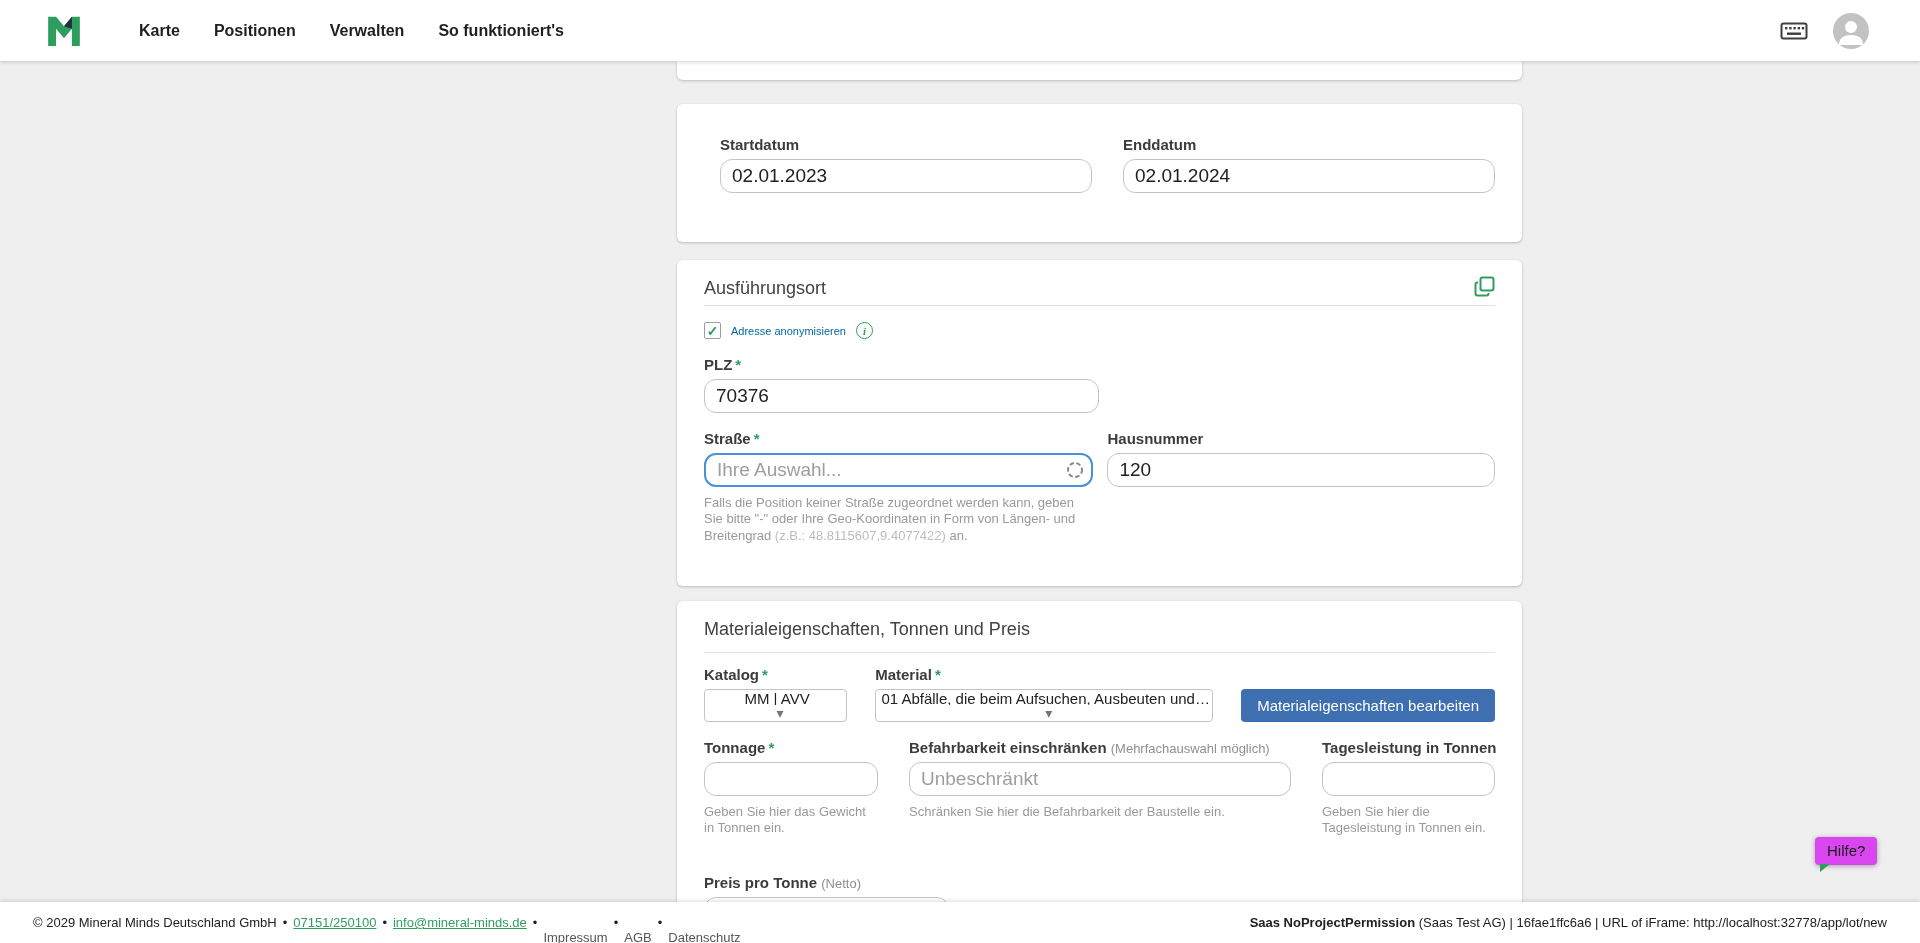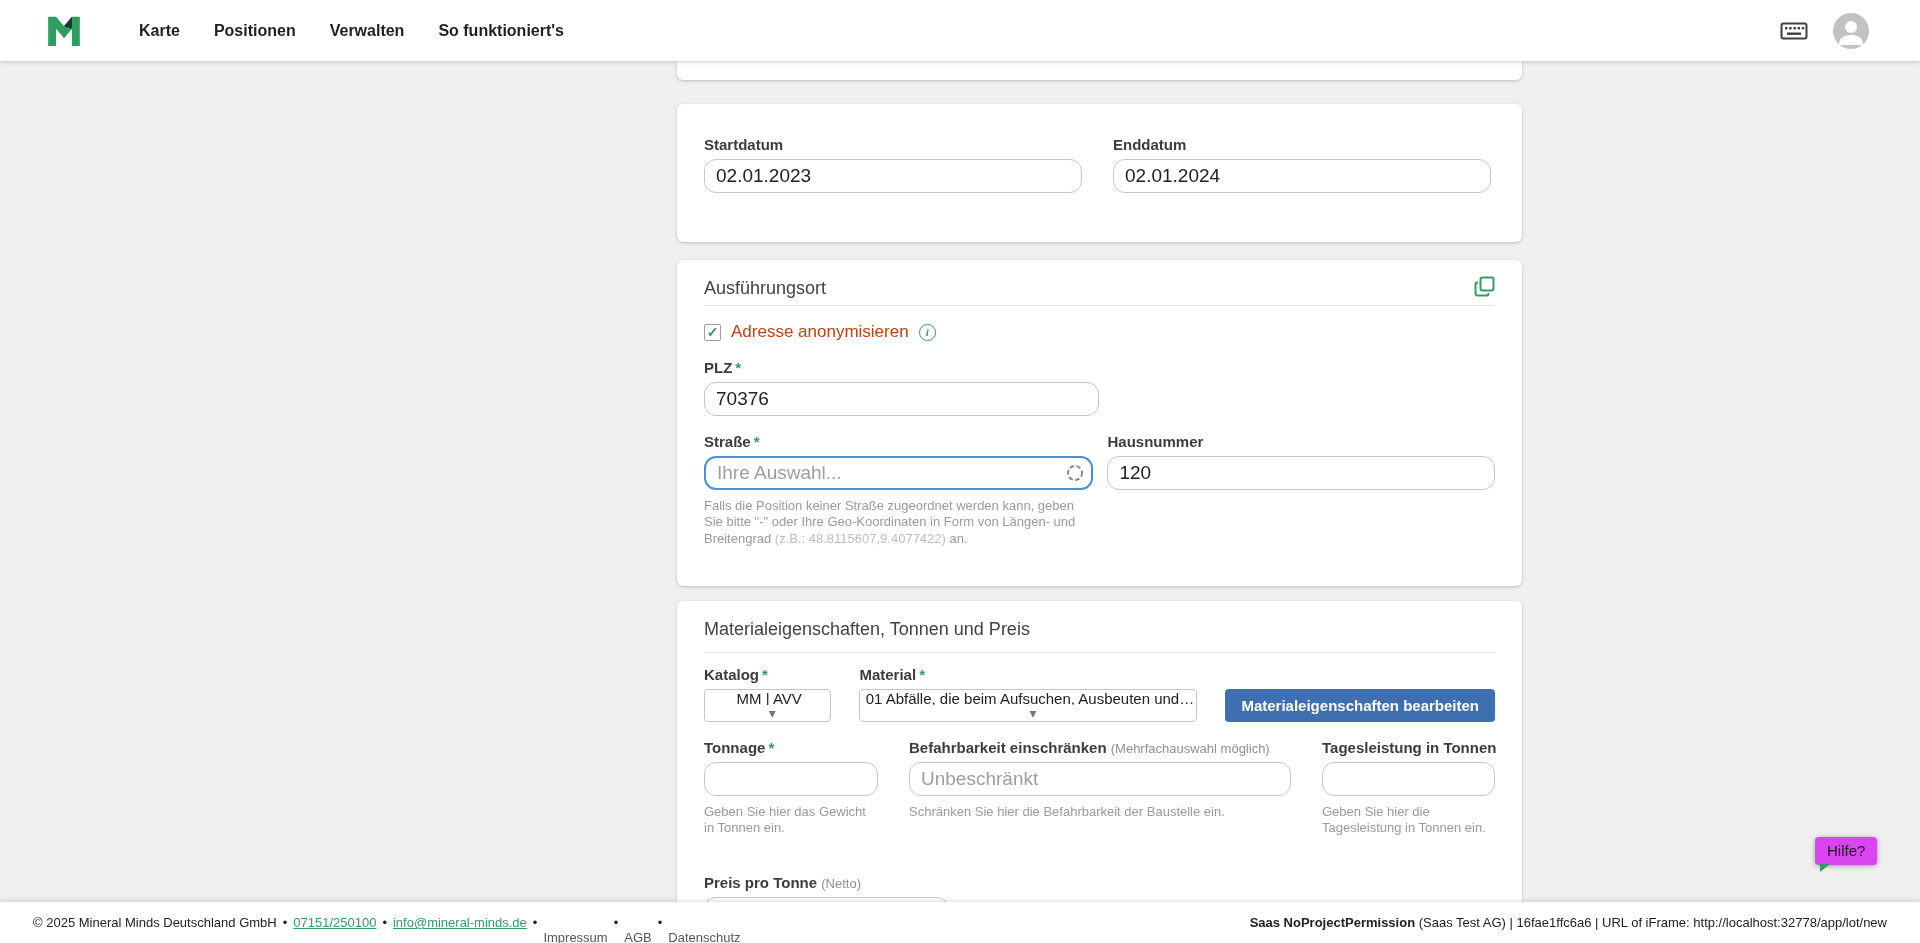--- a/index.html
+++ b/index.html
@@ -66,33 +66,33 @@
 
   .text-input{
     width:100%;height:34px;border:1px solid #c4c4c4;border-radius:12px;
     padding:0 11px;font-size:19px;color:#212121;background:#fff;
     font-family:"Liberation Sans",sans-serif;outline:none;
   }
   .text-input::placeholder{color:#9e9e9e;}
   .text-input.focused{border:2px solid var(--focus-blue);}
 
   .cols{display:flex;}
-  .cols-tf{gap:31px;margin-top:14px;}
+  .cols-tf{gap:31px;margin-top:14px;margin-left:16px;}
   .col-tf{width:378px;}
   .cols-loc{gap:14px;margin-top:17px;}
   .col-loc-1{width:397px;}
   .col-loc-2{width:395px;}
 
   .checkbox-row{display:flex;align-items:center;margin-top:16px;}
   .checkbox{
     width:17px;height:17px;border:1px solid #9e9e9e;border-radius:2px;background:#fff;
     display:flex;align-items:center;justify-content:center;cursor:pointer;flex:0 0 auto;
   }
   .checkbox .check{color:var(--accent-green);font-size:14px;font-weight:700;line-height:1;}
-  .cb-label{font-size:17px;font-weight:500;color:#c2410c;margin-left:10px;}
+  .cb-label{font-size:11px;font-weight:500;color:#0369a1;margin-left:10px;}
   .info-icon{
     width:17px;height:17px;border:1.5px solid var(--accent-green);border-radius:50%;
     color:var(--accent-green);font-size:11px;font-style:italic;font-weight:700;
     display:flex;align-items:center;justify-content:center;margin-left:10px;cursor:pointer;
     font-family:"Liberation Serif",serif;
   }
 
   .input-wrap{position:relative;}
   .spinner{
     position:absolute;right:9px;top:50%;margin-top:-9px;width:18px;height:18px;
@@ -121,21 +121,21 @@
     display:flex;align-items:center;padding:0 8px 0 11px;cursor:pointer;flex-direction:column;
   }
   .select-value{
     flex:1;font-size:15px;color:#212121;white-space:nowrap;
     overflow:hidden;text-overflow:ellipsis;
   }
   .select-arrow{color:#757575;font-size:14px;margin-left:6px;flex:0 0 auto;}
 
   .btn-primary{
     height:33px;padding:0 16px;border:none;border-radius:4px;cursor:pointer;
-    background:var(--button-blue);color:#ffffff;font-size:15px;font-weight:700;
+    background:var(--button-blue);color:#ffffff;font-size:15px;font-weight:400;
     font-family:"Liberation Sans",sans-serif;white-space:nowrap;
   }
 
   
   .help-bubble{
     position:absolute;left:1815px;top:837px;z-index:25;
     background:#d946ef;border-radius:4px;box-shadow:0 1px 5px rgba(0,0,0,.35);
     padding:5px 12px 6px 12px;font-size:15px;color:#1a1a1a;cursor:pointer;
   }
   .help-bubble .tail{
@@ -320,21 +320,21 @@
   </section>
 </main>
 
 <div class="help-bubble">
   <span>Hilfe?</span>
   <span class="tail"></span>
 </div>
 
 <footer class="footer">
   <div class="footer-left">
-    <span>© 2025 Mineral Minds Deutschland GmbH</span>
+    <span>© 2029 Mineral Minds Deutschland GmbH</span>
     <span class="sep">•</span>
     <a class="footer-link-green">07151/250100</a>
     <span class="sep">•</span>
     <a class="footer-link-green">info@mineral-minds.de</a>
     <span class="sep">•</span>
     <a class="footer-link">Impressum</a>
     <span class="sep">•</span>
     <a class="footer-link">AGB</a>
     <span class="sep">•</span>
     <a class="footer-link">Datenschutz</a>

